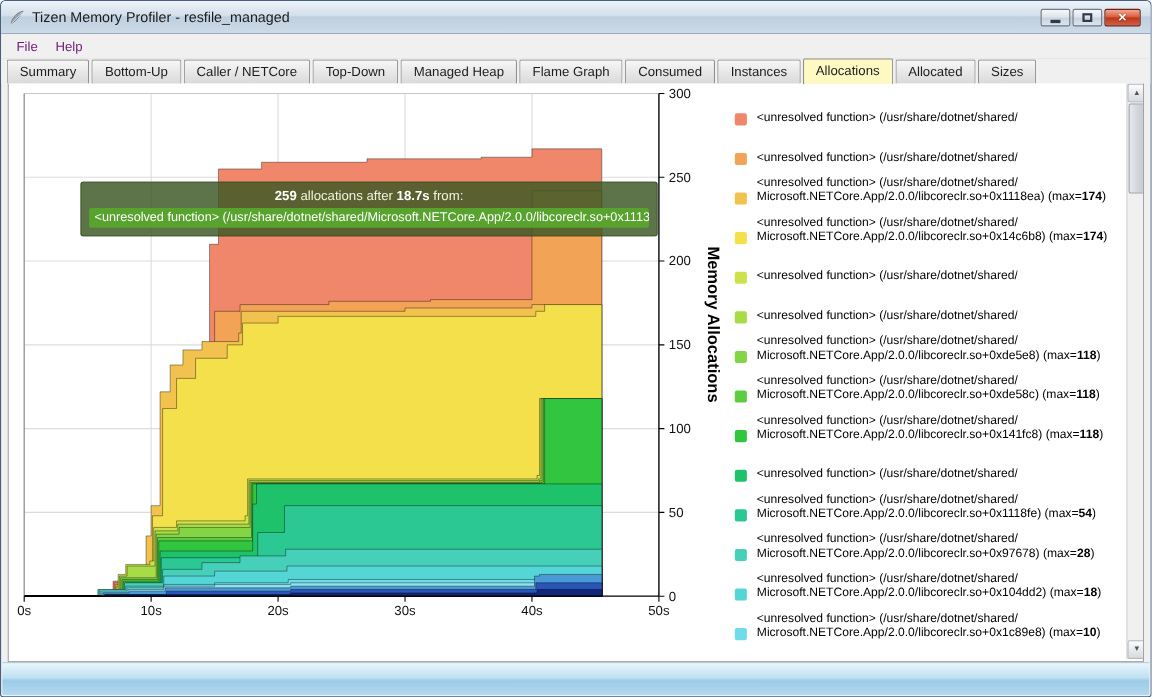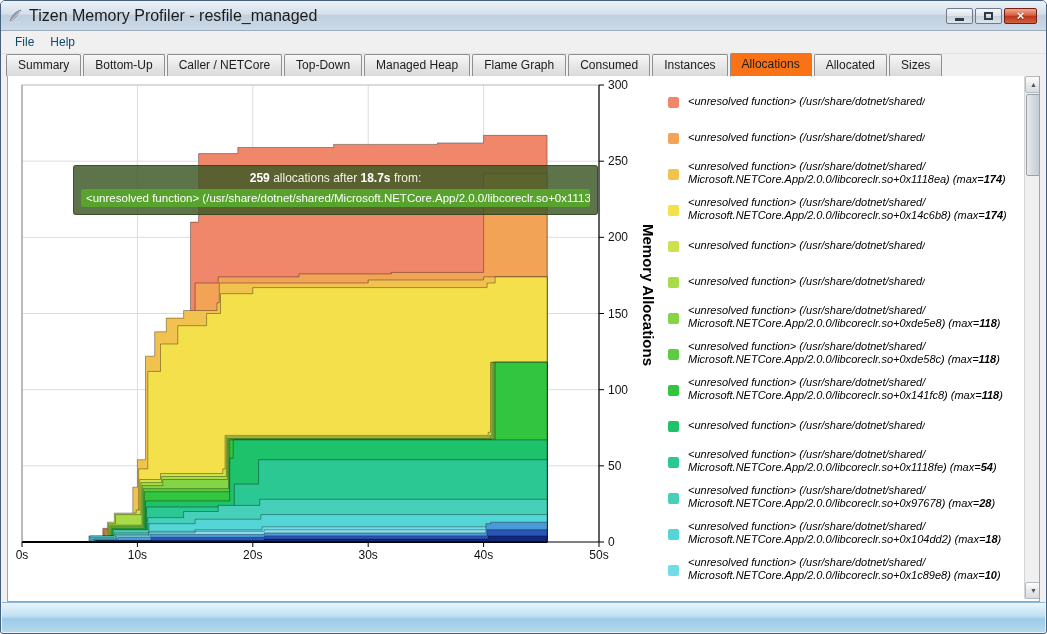--- a/index.html
+++ b/index.html
@@ -1,47 +1,47 @@
 <!DOCTYPE html>
 <html><head>
 <meta charset="utf-8">
 <style>
   html,body{margin:0;padding:0;}
   body{width:1047px;height:634px;position:relative;font-family:"Liberation Sans",sans-serif;background:#fff;overflow:hidden;}
   .window{position:absolute;inset:0;border:1px solid #44607e;border-radius:5px 5px 3px 3px;overflow:hidden;background:#f0f0f0;box-sizing:border-box;}
   
   .titlebar{height:29px;background:linear-gradient(#eef3f9,#d3dfeb 45%,#bfcfdf 50%,#cddae7);display:flex;align-items:center;padding:0 6px;border-bottom:1px solid #9aabbc;}
   .app-icon{width:16px;height:16px;flex:0 0 16px;}
-  .win-title{font-size:16px;color:#1b1b1b;margin-left:6px;}
+  .win-title{font-size:13px;color:#1b1b1b;margin-left:6px;}
   .win-buttons{margin-left:auto;display:flex;gap:2px;padding-right:3px;}
   .win-btn{width:27px;height:16px;border:1px solid #6f7b88;border-radius:2px;background:linear-gradient(#f6f8fa,#dde3ea 48%,#c9d2dc 52%,#dde4ec);display:flex;align-items:center;justify-content:center;box-sizing:border-box;}
   .win-btn.close{width:33px;background:linear-gradient(#f2b3a2,#dd6a4b 45%,#c03a1d 52%,#d2654698);border-color:#6e2014;background:linear-gradient(#f0a893,#da5f3e 45%,#bf3518 52%,#cf6243);}
   .ico-min{width:9px;height:3px;background:#2e3a46;margin-top:7px;}
   .ico-max{width:9px;height:8px;border:2px solid #2e3a46;box-sizing:border-box;background:transparent;}
   .ico-close{color:#fff;font-weight:bold;font-size:13px;line-height:13px;text-shadow:0 1px 1px rgba(0,0,0,.4);}
   
   .menubar{height:22px;background:#f0f0f0;display:flex;align-items:center;padding-left:6px;border-bottom:1px solid #e3e3e3;}
-  .menu-item{font-size:12px;padding:3px 8px;color:#0c4a6e;}
+  .menu-item{font-size:12px;padding:3px 8px;color:#701a75;}
   .tabbar{height:22px;background:#f0f0f0;display:flex;align-items:flex-end;padding-left:5px;position:relative;z-index:3;}
   .tab{font-size:12px;padding:3px 11px 3px;border:1px solid #8f8f8f;border-bottom:none;border-radius:2px 2px 0 0;background:linear-gradient(#f7f7f7,#e6e6e6 55%,#dadada);margin-right:2px;color:#1c1c1c;height:15px;line-height:15px;white-space:nowrap;}
-  .tab.active{background:#f97316;position:relative;margin-bottom:-1px;padding-bottom:4px;border-bottom:1px solid #fff;font-size:12px;}
+  .tab.active{background:#fef9c3;position:relative;margin-bottom:-1px;padding-bottom:4px;border-bottom:1px solid #fff;font-size:12px;}
   
   .content{position:absolute;left:6px;right:6px;top:72px;bottom:31px;background:#fff;border:1px solid #a3a3a3;box-sizing:border-box;overflow:hidden;}
   #chart-svg{position:absolute;left:6px;top:2px;}
   #chart-svg text{font-family:"Liberation Sans",sans-serif;font-size:12px;fill:#111;}
   .x-axis-label{position:absolute;left:120px;top:526px;width:370px;text-align:center;font-size:13px;font-weight:bold;color:#c2410c;}
   .y-axis-label{position:absolute;left:632px;top:150px;height:240px;writing-mode:vertical-rl;font-size:15px;font-weight:bold;color:#000;white-space:nowrap;}
   
   .tooltip{position:absolute;left:65px;top:91px;width:525px;background:rgba(62,88,38,0.84);border:1px solid rgba(40,60,22,0.6);border-radius:3px;padding:5px 7px 7px;box-sizing:border-box;text-align:center;}
   .tt-line1{font-size:12px;color:#eef3e0;white-space:pre;}
   .tt-line1 b{color:#ffffff;}
   .tt-line2{margin-top:4px;background:#58a22e;color:#fff;font-size:11.5px;padding:3px 5px;border-radius:2px;white-space:nowrap;overflow:hidden;}
   
   .legend{position:absolute;left:644px;top:8px;width:372px;height:520px;overflow:hidden;padding:6px 0 0 16px;box-sizing:border-box;}
-  .lrow{display:flex;align-items:center;margin-bottom:10px;height:26px;font-style:italic;}
+  .lrow{display:flex;align-items:flex-end;margin-bottom:10px;height:26px;}
   .chip{width:11px;height:11px;border-radius:2px;flex:0 0 11px;margin-top:2px;}
   .ltxt{margin-left:9px;font-size:11px;line-height:13px;color:#000;white-space:nowrap;overflow:hidden;}
   
   .scrollbar{position:absolute;left:1016px;top:2px;width:17px;height:523px;background:#f0f0f0;border-left:1px solid #d5d5d5;box-sizing:border-box;}
   .sb-btn{position:absolute;left:0;width:17px;height:17px;background:linear-gradient(#fdfdfd,#e8eaed 50%,#d8dbe0);border:1px solid #b5b8bd;box-sizing:border-box;display:flex;align-items:center;justify-content:center;font-size:7px;color:#50565e;border-radius:2px;}
   .sb-up{top:0;}
   .sb-down{bottom:0;}
   .sb-thumb{position:absolute;left:1px;top:18px;width:15px;height:82px;background:linear-gradient(90deg,#e7eaee,#d3d8de 50%,#c4cad2);border:1px solid #9aa0a8;border-radius:2px;box-sizing:border-box;}
   
   .statusbar{position:absolute;left:1px;right:1px;bottom:1px;height:29px;background:linear-gradient(#e9f5fc,#bfe0f2 45%,#9ccbe8 55%,#b4d9ee);border-top:1px solid #8fb8d6;border-radius:0 0 2px 2px;}

